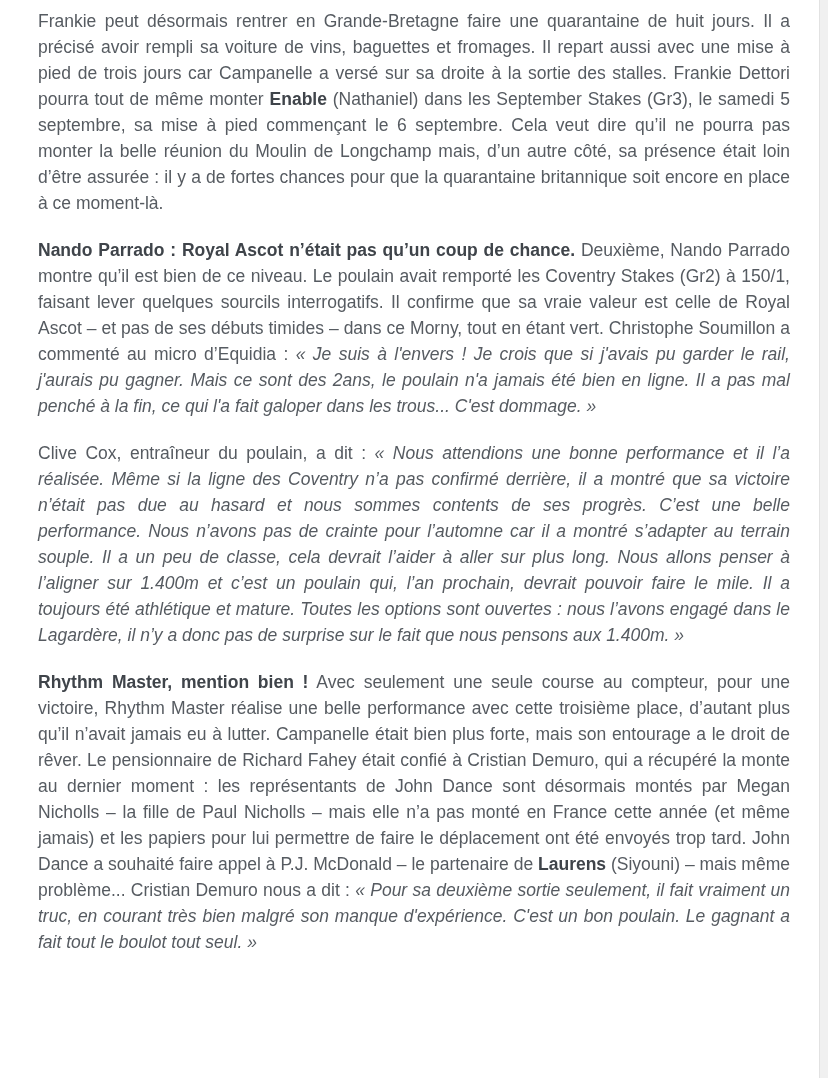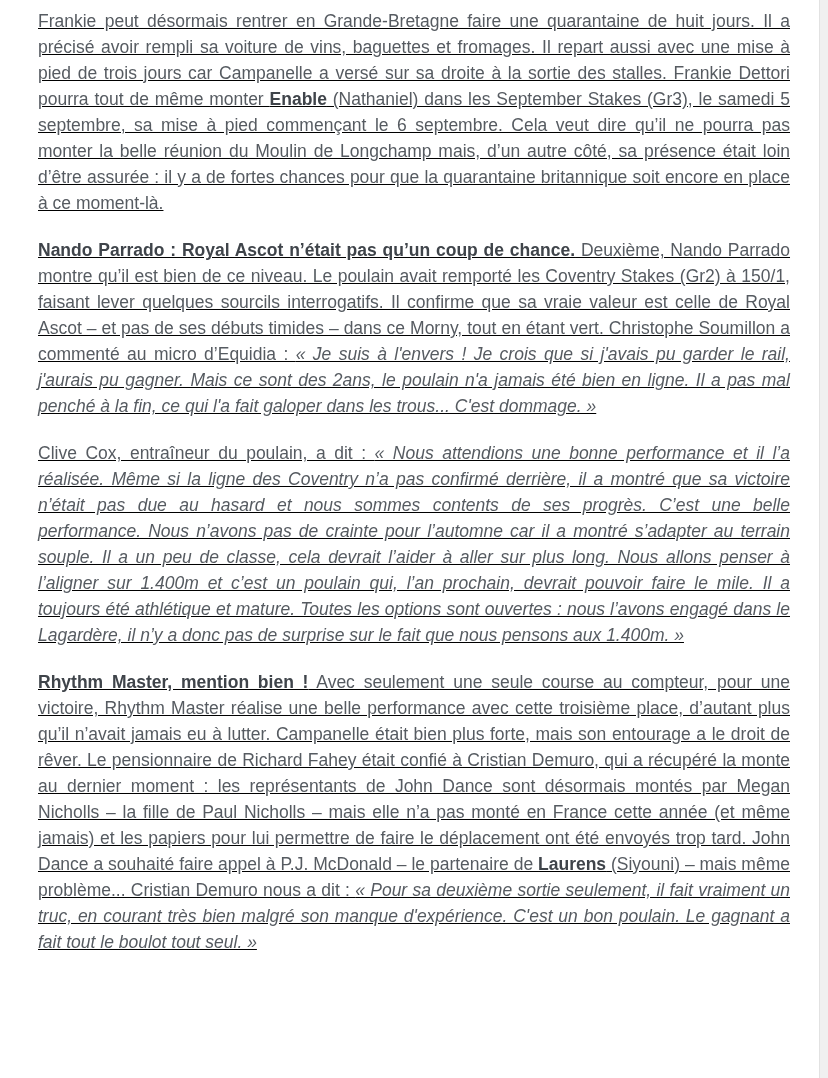--- a/index.html
+++ b/index.html
@@ -17,21 +17,20 @@
     background:var(--bg);
     overflow:hidden;
     position:relative;
     font-family:"Liberation Sans","DejaVu Sans",sans-serif;
   }
   .content{
     position:absolute;
     left:38px;
     top:8px;
     width:752px;
-    text-decoration:underline;
   }
   .content p{
     margin:0 0 21px 0;
     font-size:17.5px;
     line-height:26px;
     text-align:justify;
     color:var(--body-text);
     font-weight:400;
   }
   .seg-bold{

